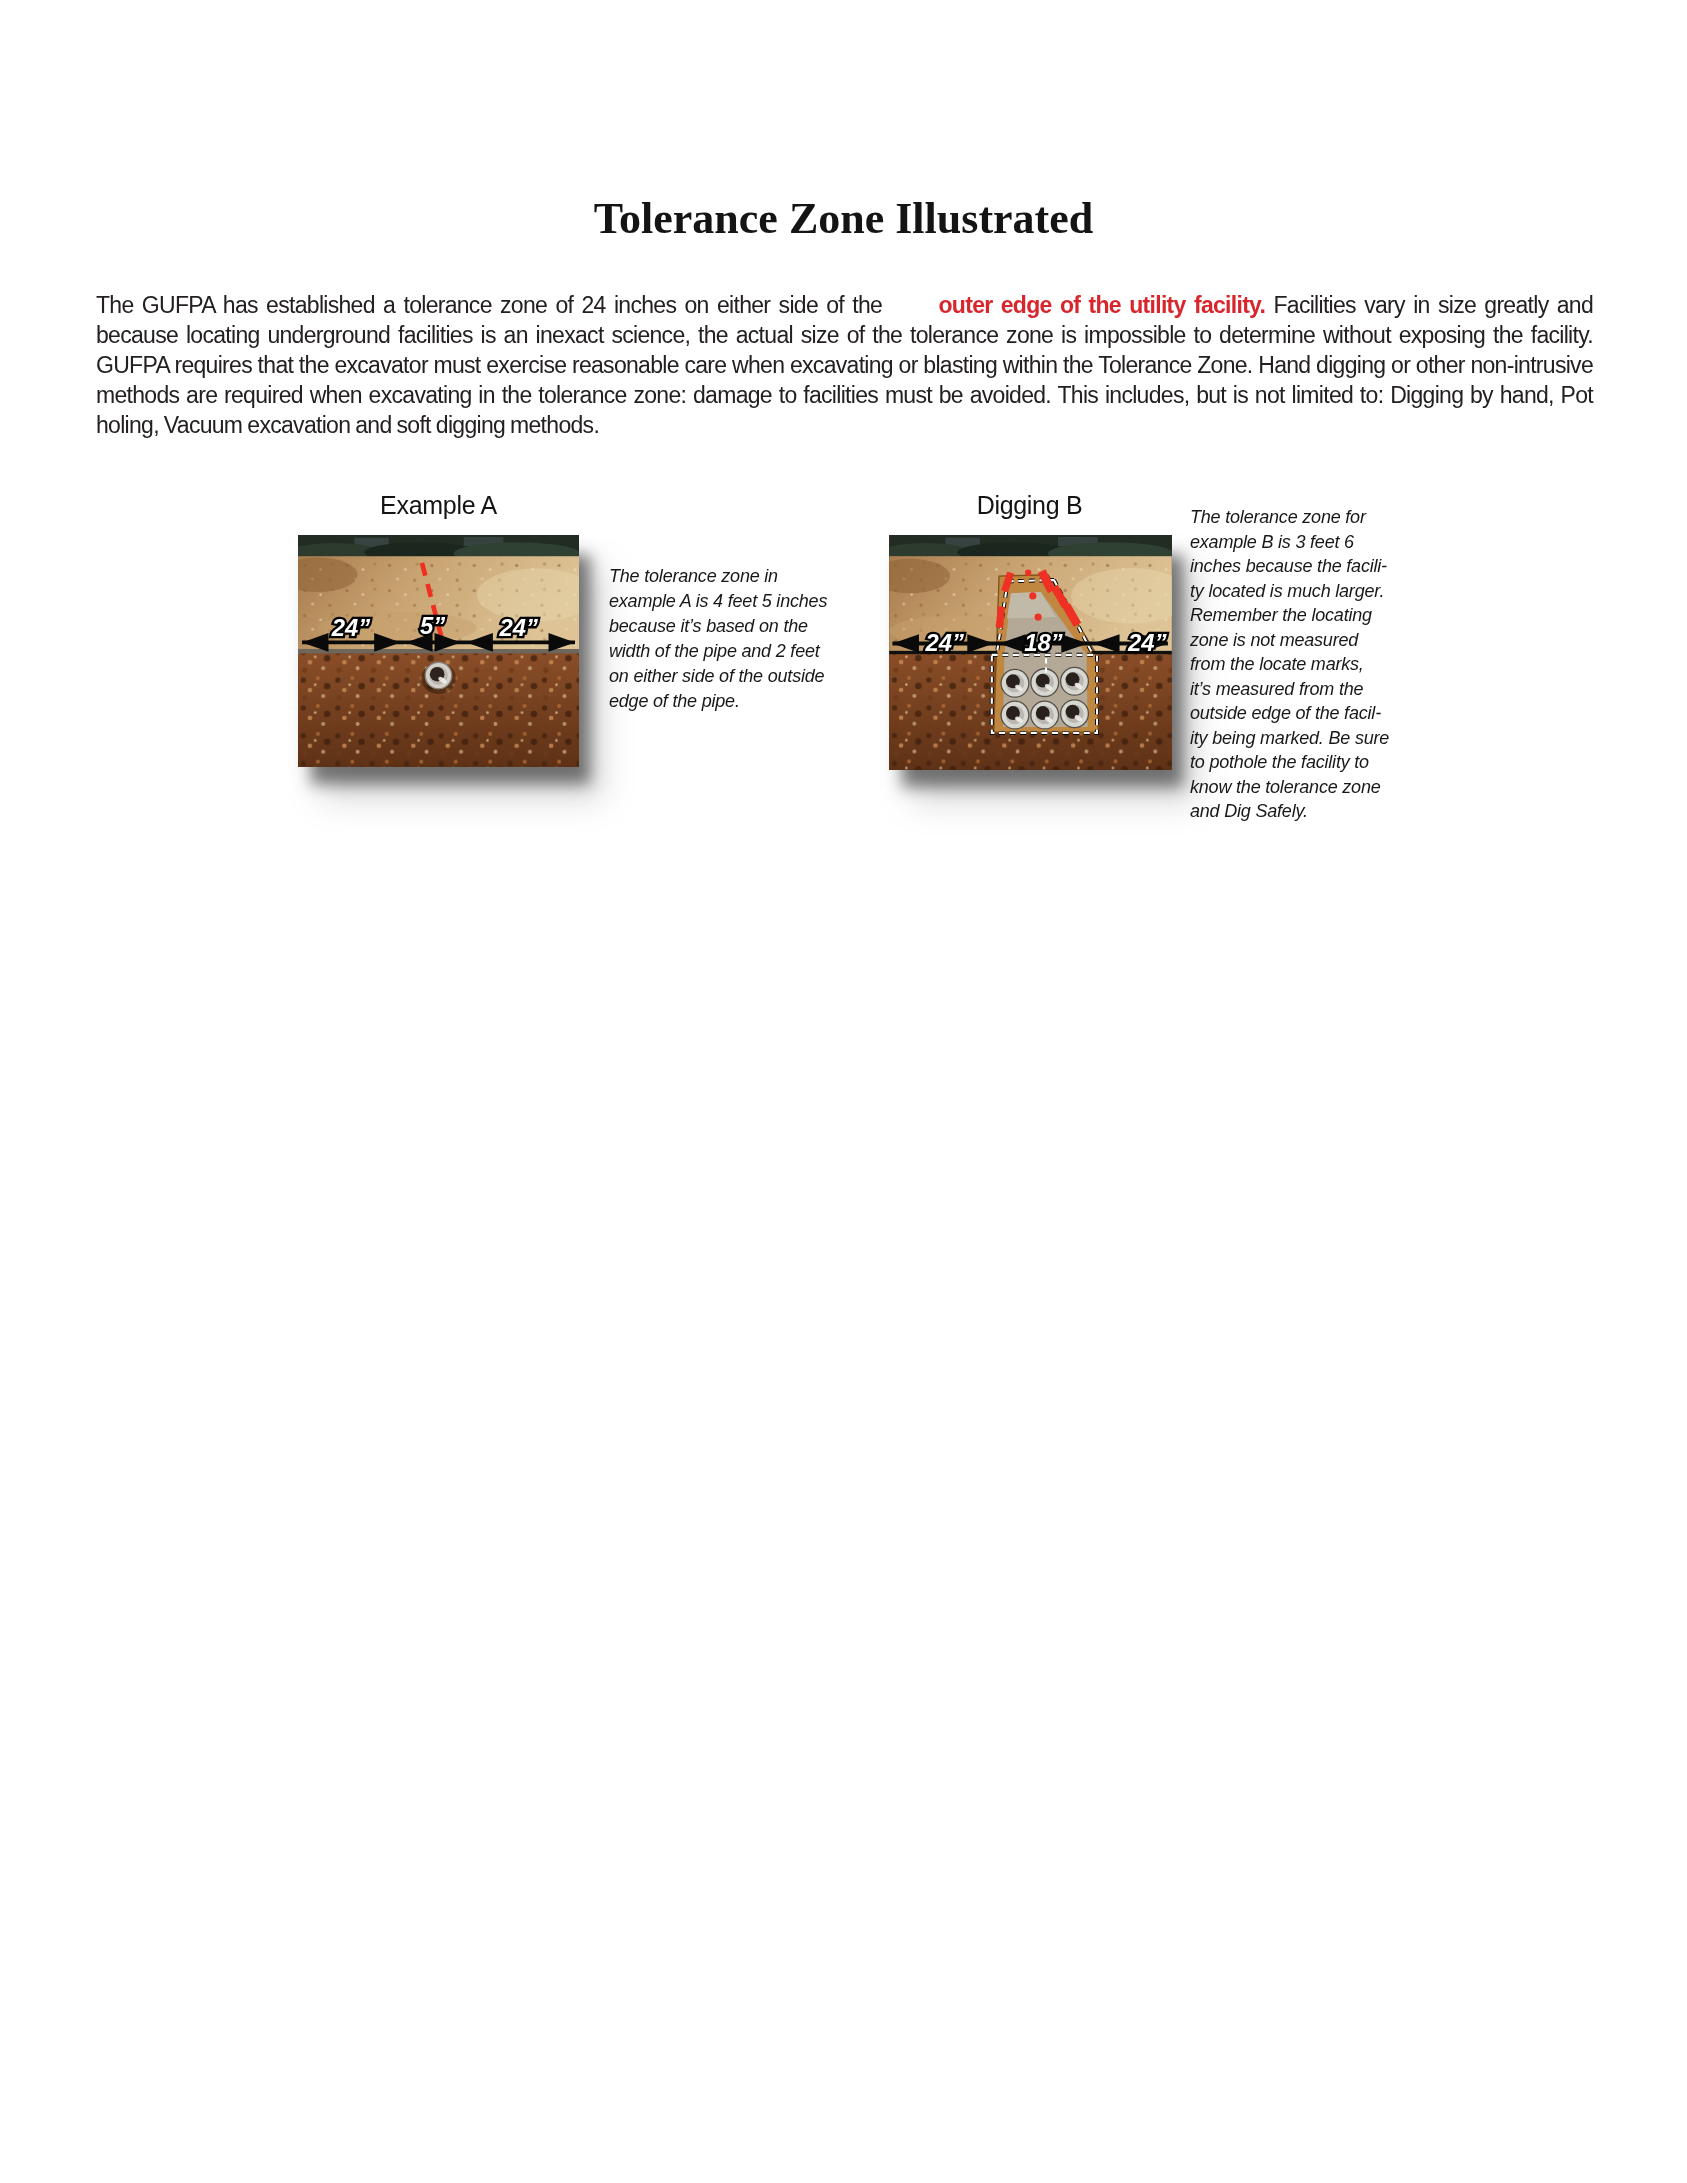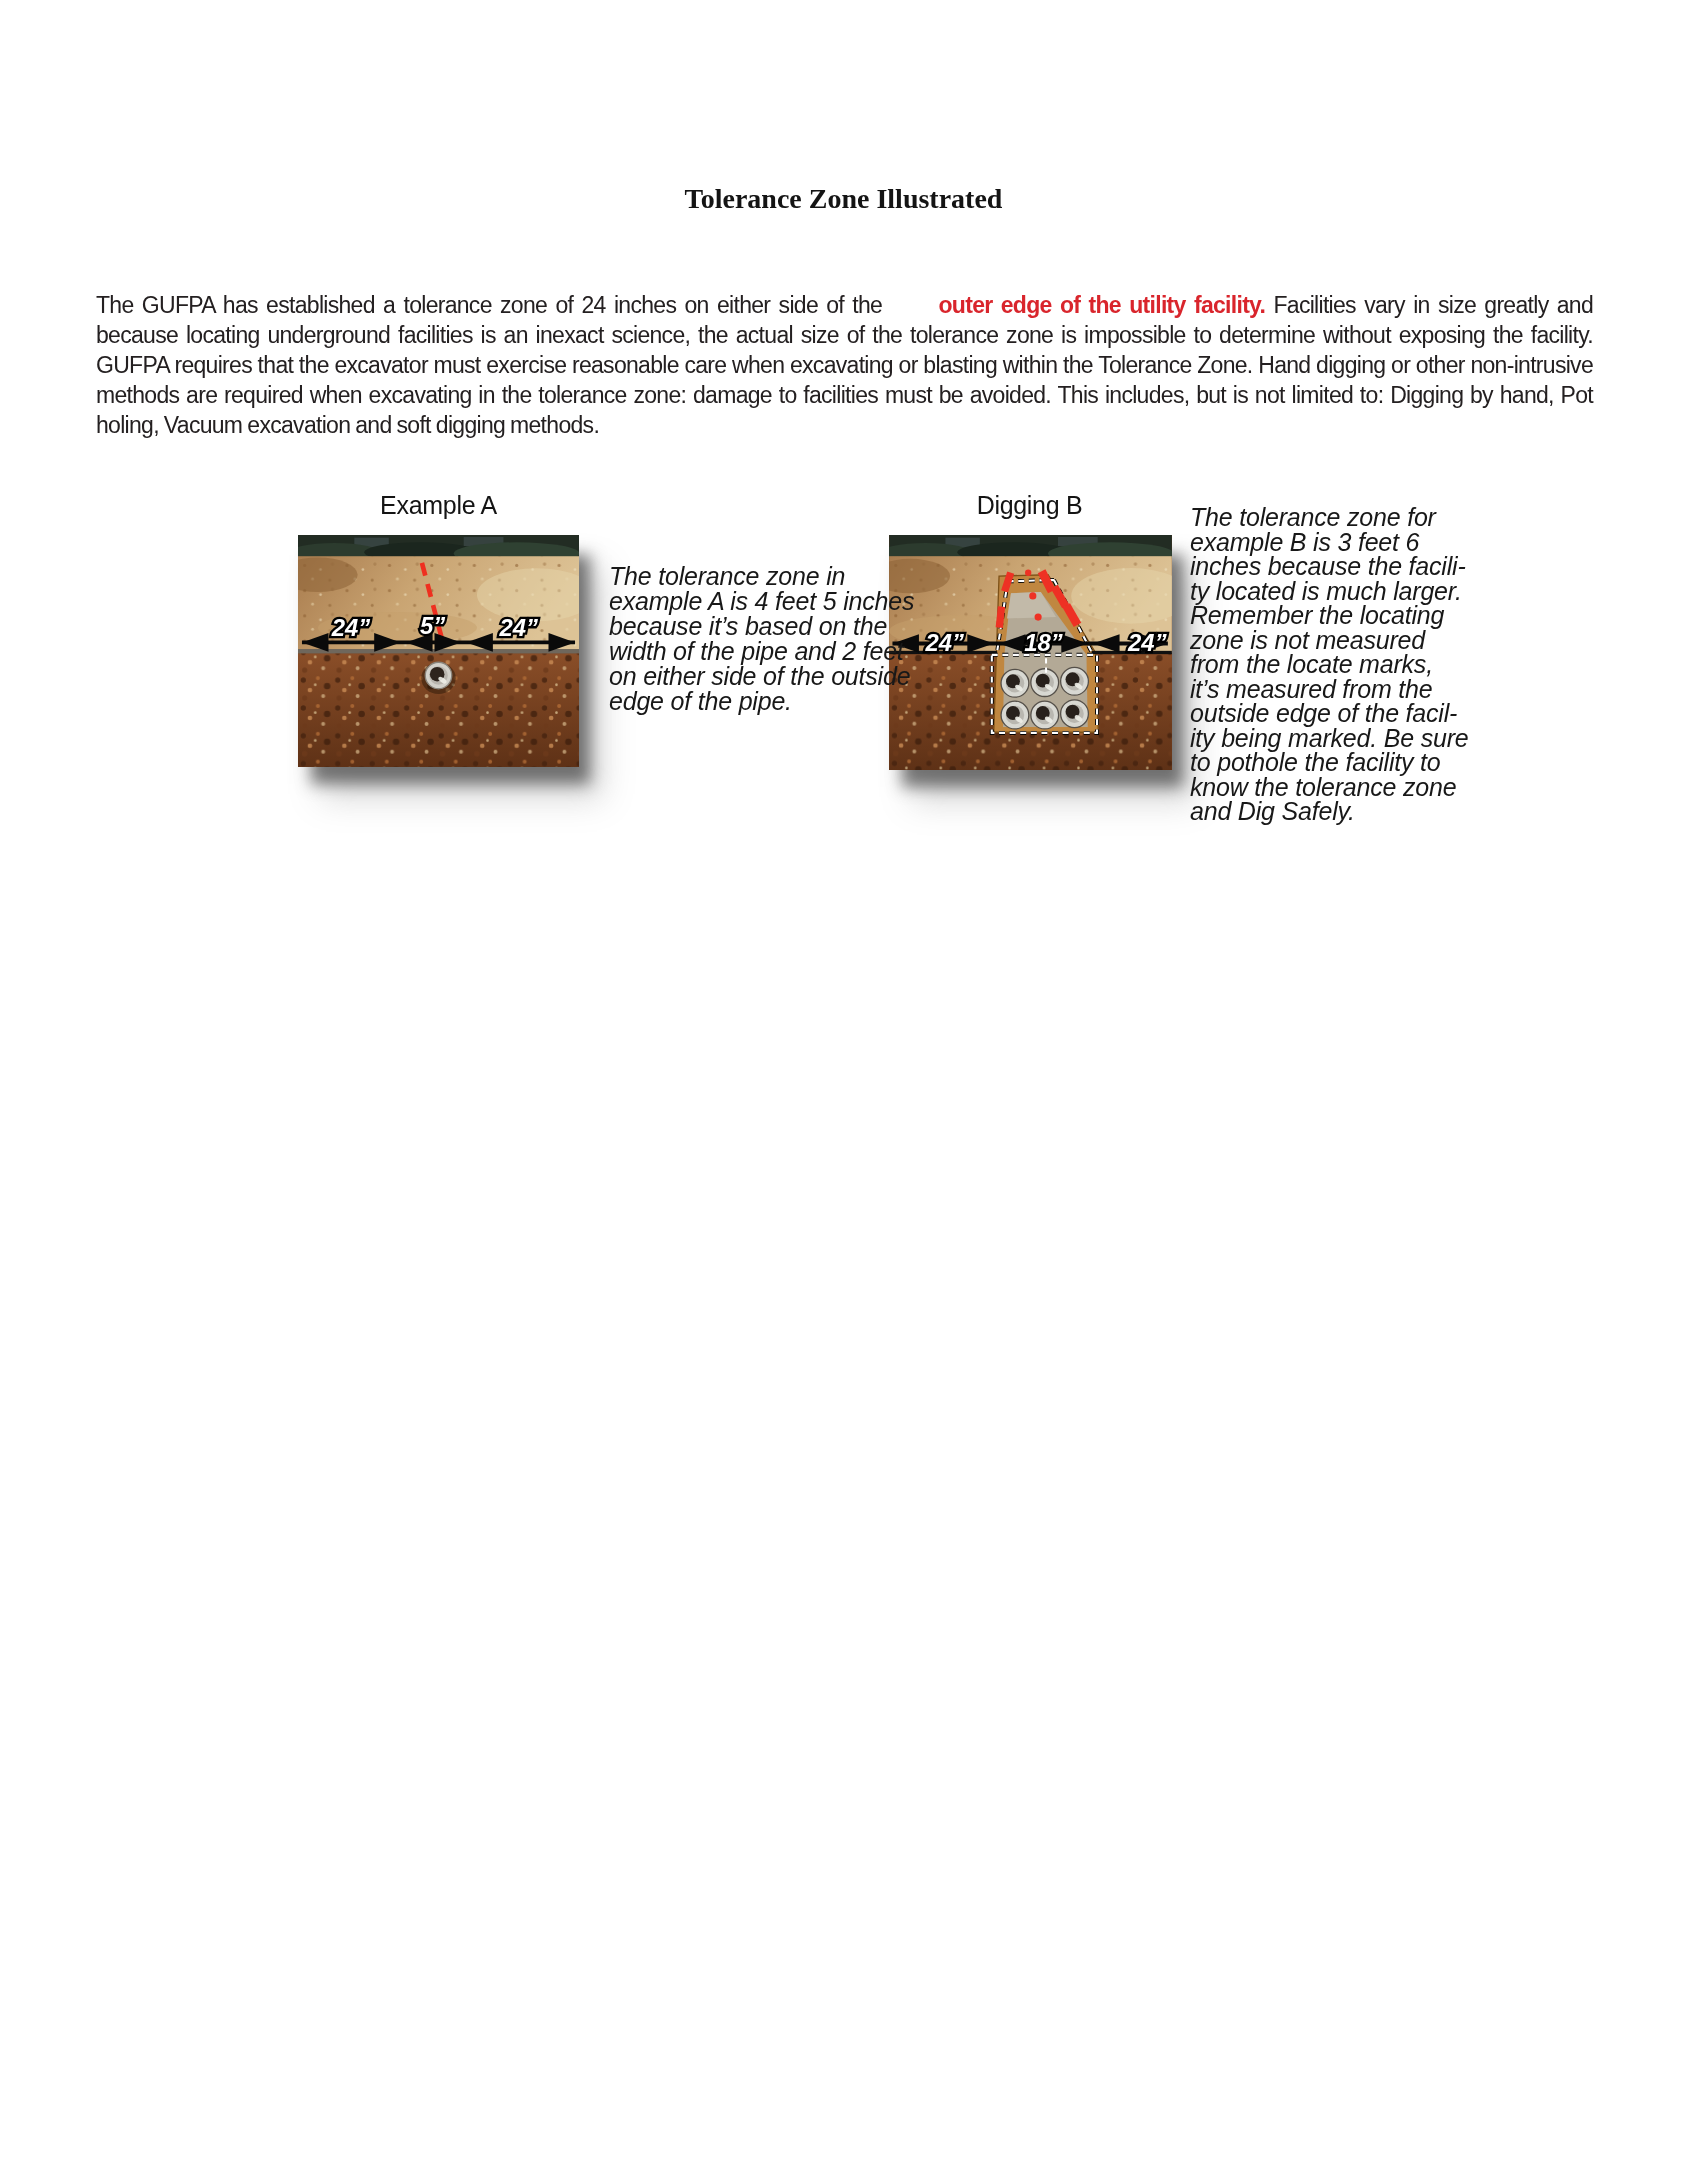--- a/index.html
+++ b/index.html
@@ -8,21 +8,21 @@
     width: 1687px; height: 2183px;
     background: #ffffff;
     position: relative;
     font-family: "Liberation Sans", sans-serif;
     color: #221f1f;
   }
   .page-title {
     position: absolute; top: 164px; left: 0; width: 1687px;
     text-align: center;
     font-family: "Liberation Serif", serif;
-    font-weight: bold; font-size: 28px; color: #141414;
+    font-weight: bold; font-size: 44px; color: #141414;
     letter-spacing: 0px;
   }
   .intro {
     position: absolute; top: 267px; left: 96px; width: 1497px;
     font-size: 23px; line-height: 30px;
     letter-spacing: -0.7px; word-spacing: -0.7px;
     text-align: justify; color: #242021;
   }
   .red-text { color: #d9252c; font-weight: bold; margin-left: 48px; }
   .example-heading {
@@ -35,21 +35,21 @@
   .photo {
     position: absolute; top: 535px;
     box-shadow: 12px 18.5px 14.6px -1.3px rgba(70,70,70,0.72), 22.5px 32px 30px rgba(130,130,130,0.30);
     background: #7a4423;
   }
   #photo-a { left: 298px; width: 281px; height: 232px; }
   #photo-b { left: 889px; width: 283px; height: 235px; }
   .photo svg { display: block; }
   .note {
     position: absolute;
-    font-style: italic; font-size: 25px; line-height: 25px;
+    font-style: italic; font-size: 18px; line-height: 25px;
     letter-spacing: -0.2px; color: #181818;
   }
   #note-a { left: 609px; top: 564px; width: 278px; }
   #note-b { left: 1190px; top: 505px; width: 291px; line-height: 24.5px; }
   .note-line { white-space: nowrap; }
   .meas-label {
     font-family: "Liberation Sans", sans-serif;
     font-weight: bold; font-style: italic; font-size: 36px;
     fill: #ffffff; stroke: #000000; stroke-width: 7px;
     paint-order: stroke; text-anchor: middle;

